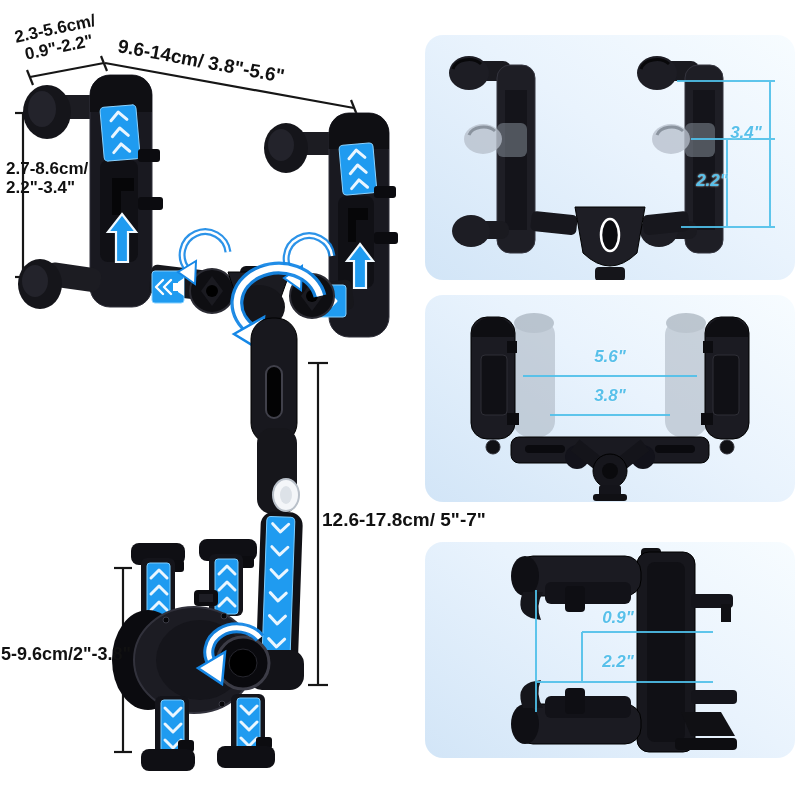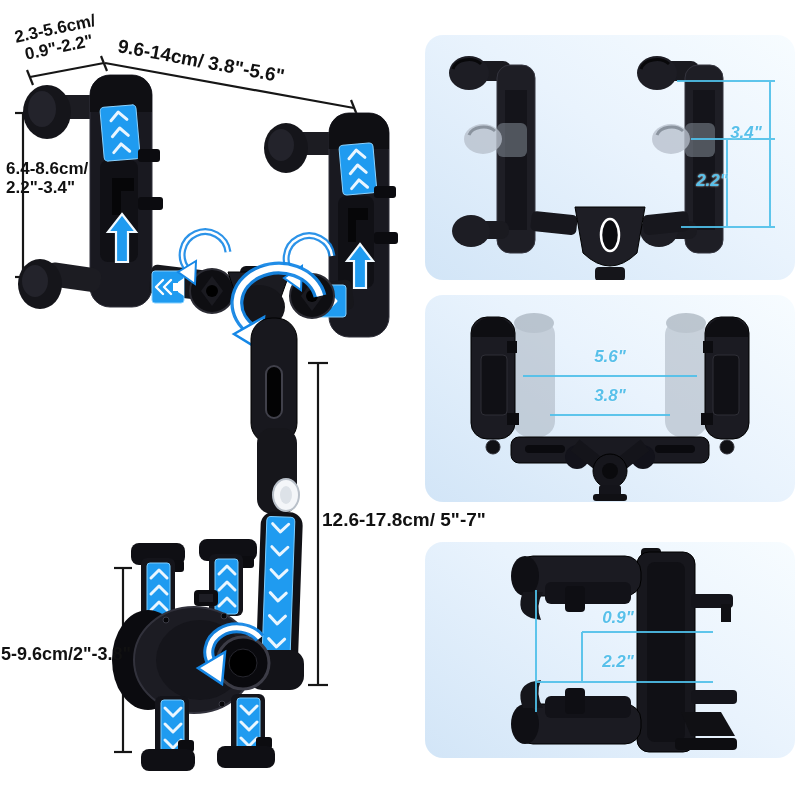--- a/index.html
+++ b/index.html
@@ -221,21 +221,21 @@
       <rect x="217" y="746" width="58" height="22" rx="8" fill="#0f0f14"></rect>
     </g>
   </svg>
 
   <div class="dim-lbl" id="lbl-clip">
     <span>2.3-5.6cm/</span><br>
     <span>0.9"-2.2"</span>
   </div>
   <div class="dim-lbl" id="lbl-width">9.6-14cm/ 3.8"-5.6"</div>
   <div class="dim-lbl" id="lbl-height">
-    <span>6.4-8.6cm/</span><br>
+    <span>2.7-8.6cm/</span><br>
     <span>2.2"-3.4"</span>
   </div>
   <div class="dim-lbl" id="lbl-arm">12.6-17.8cm/ 5"-7"</div>
   <div class="dim-lbl" id="lbl-grip">5-9.6cm/2"-3.8"</div>
 
   <div class="panel" id="panel-back">
     <svg width="370" height="245" viewBox="0 0 370 245">
       <g>
         <rect x="42" y="26" width="44" height="20" rx="8" fill="#1a1a20"></rect>
         <ellipse cx="44" cy="38" rx="20" ry="17" fill="#1d1d24"></ellipse>

